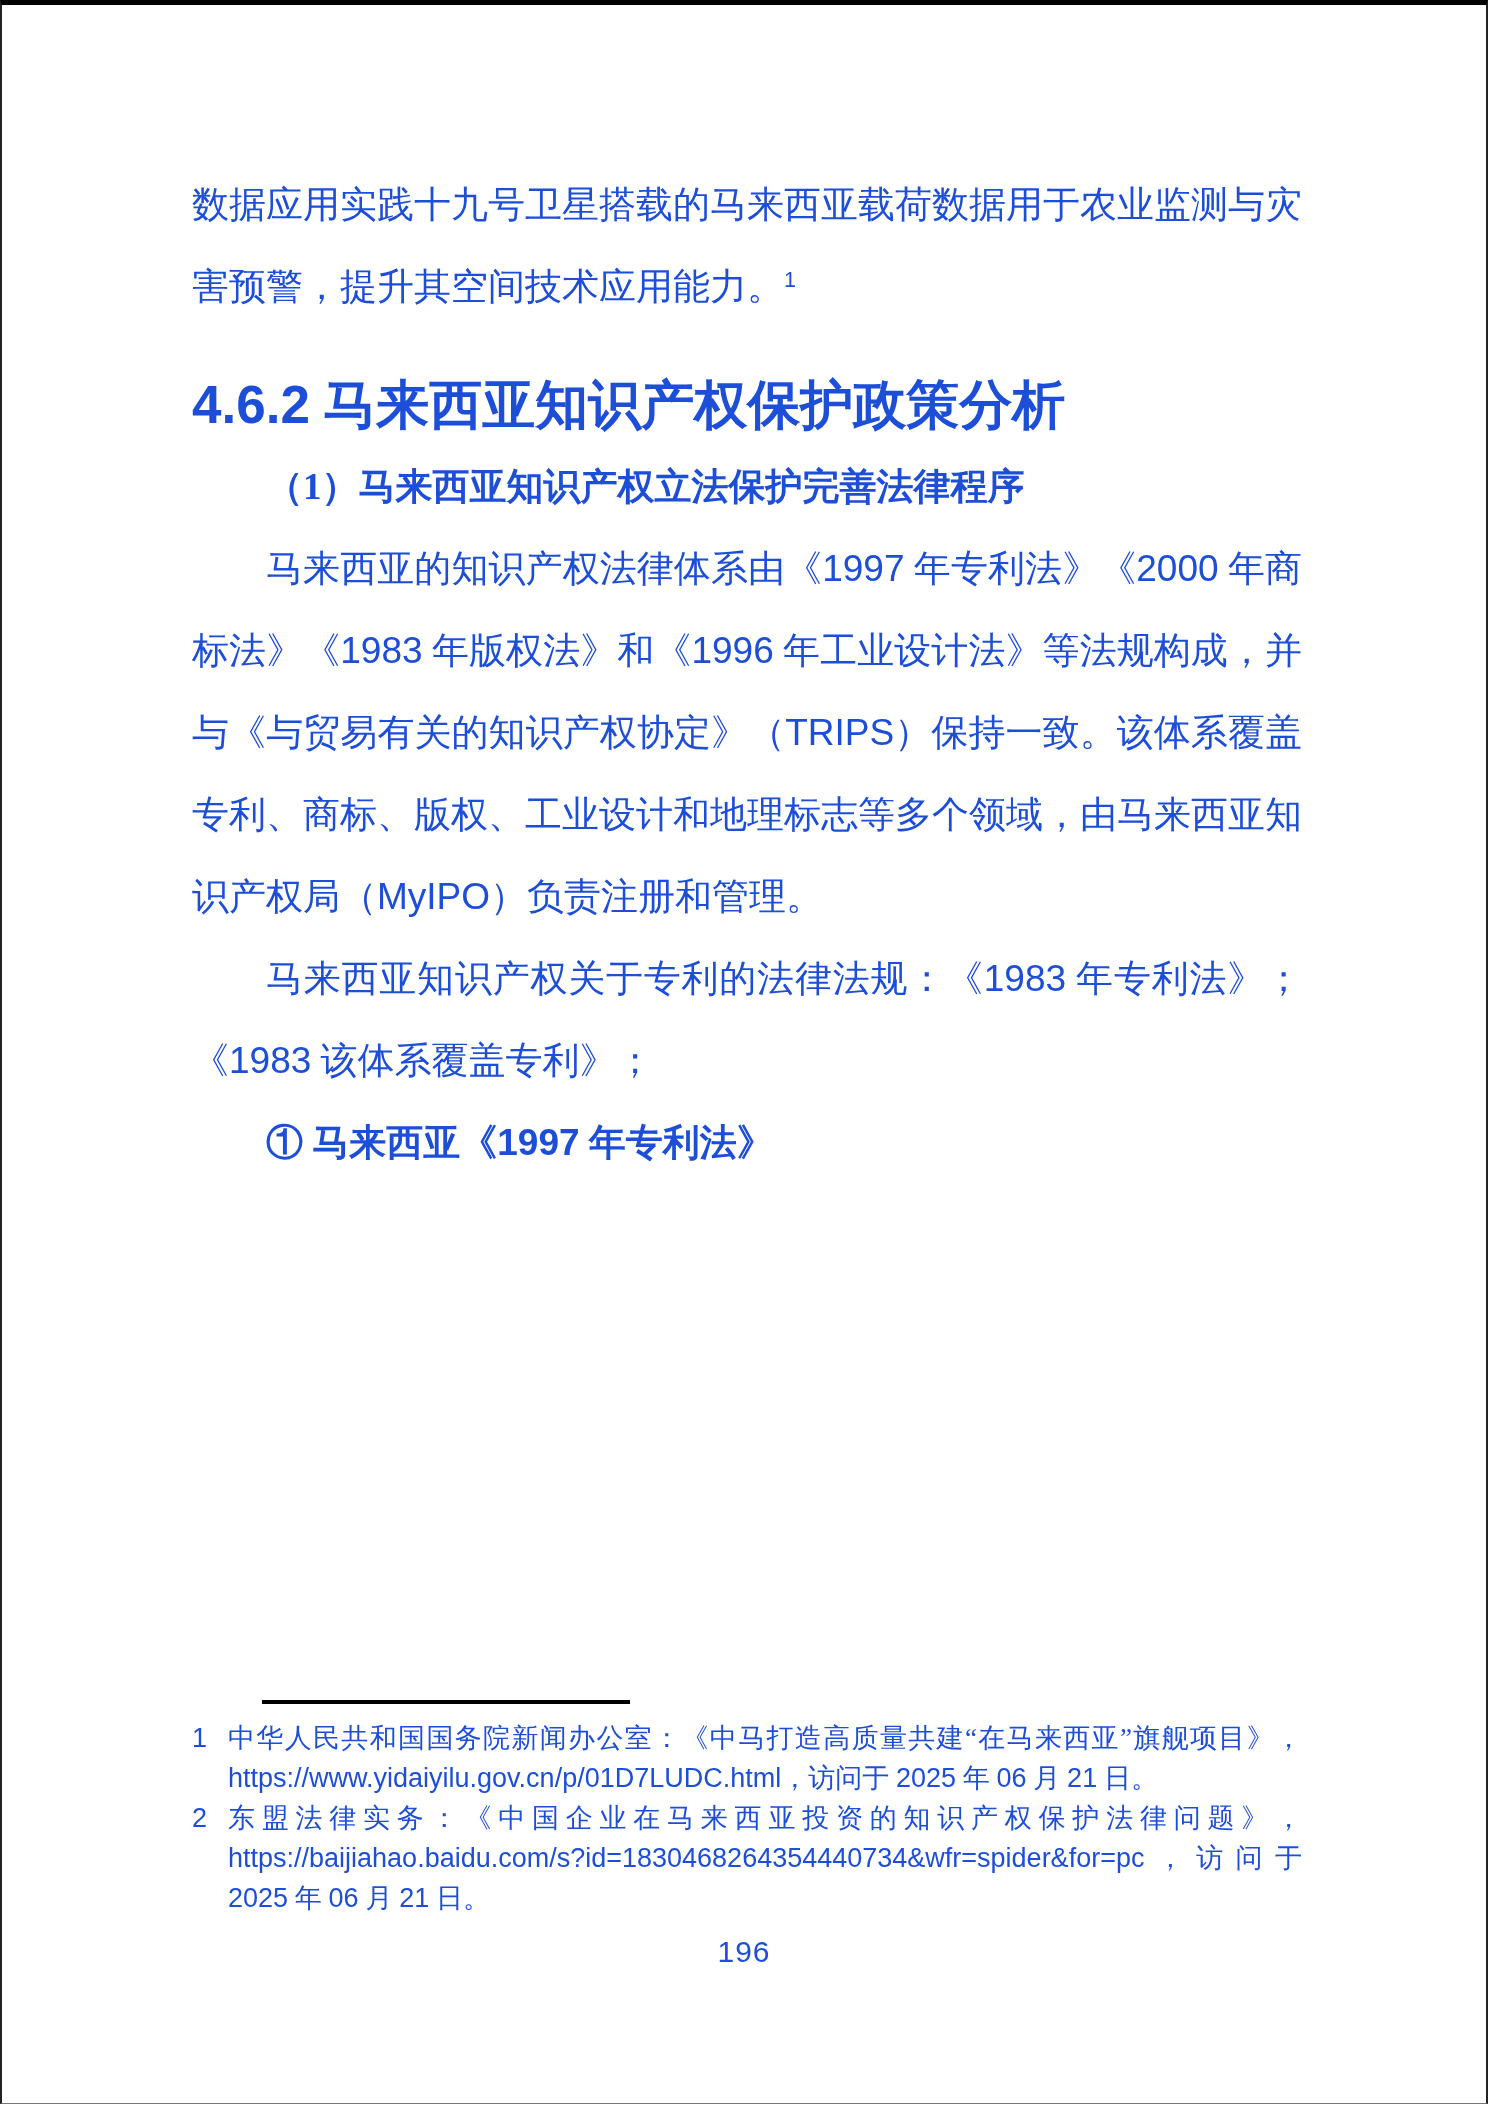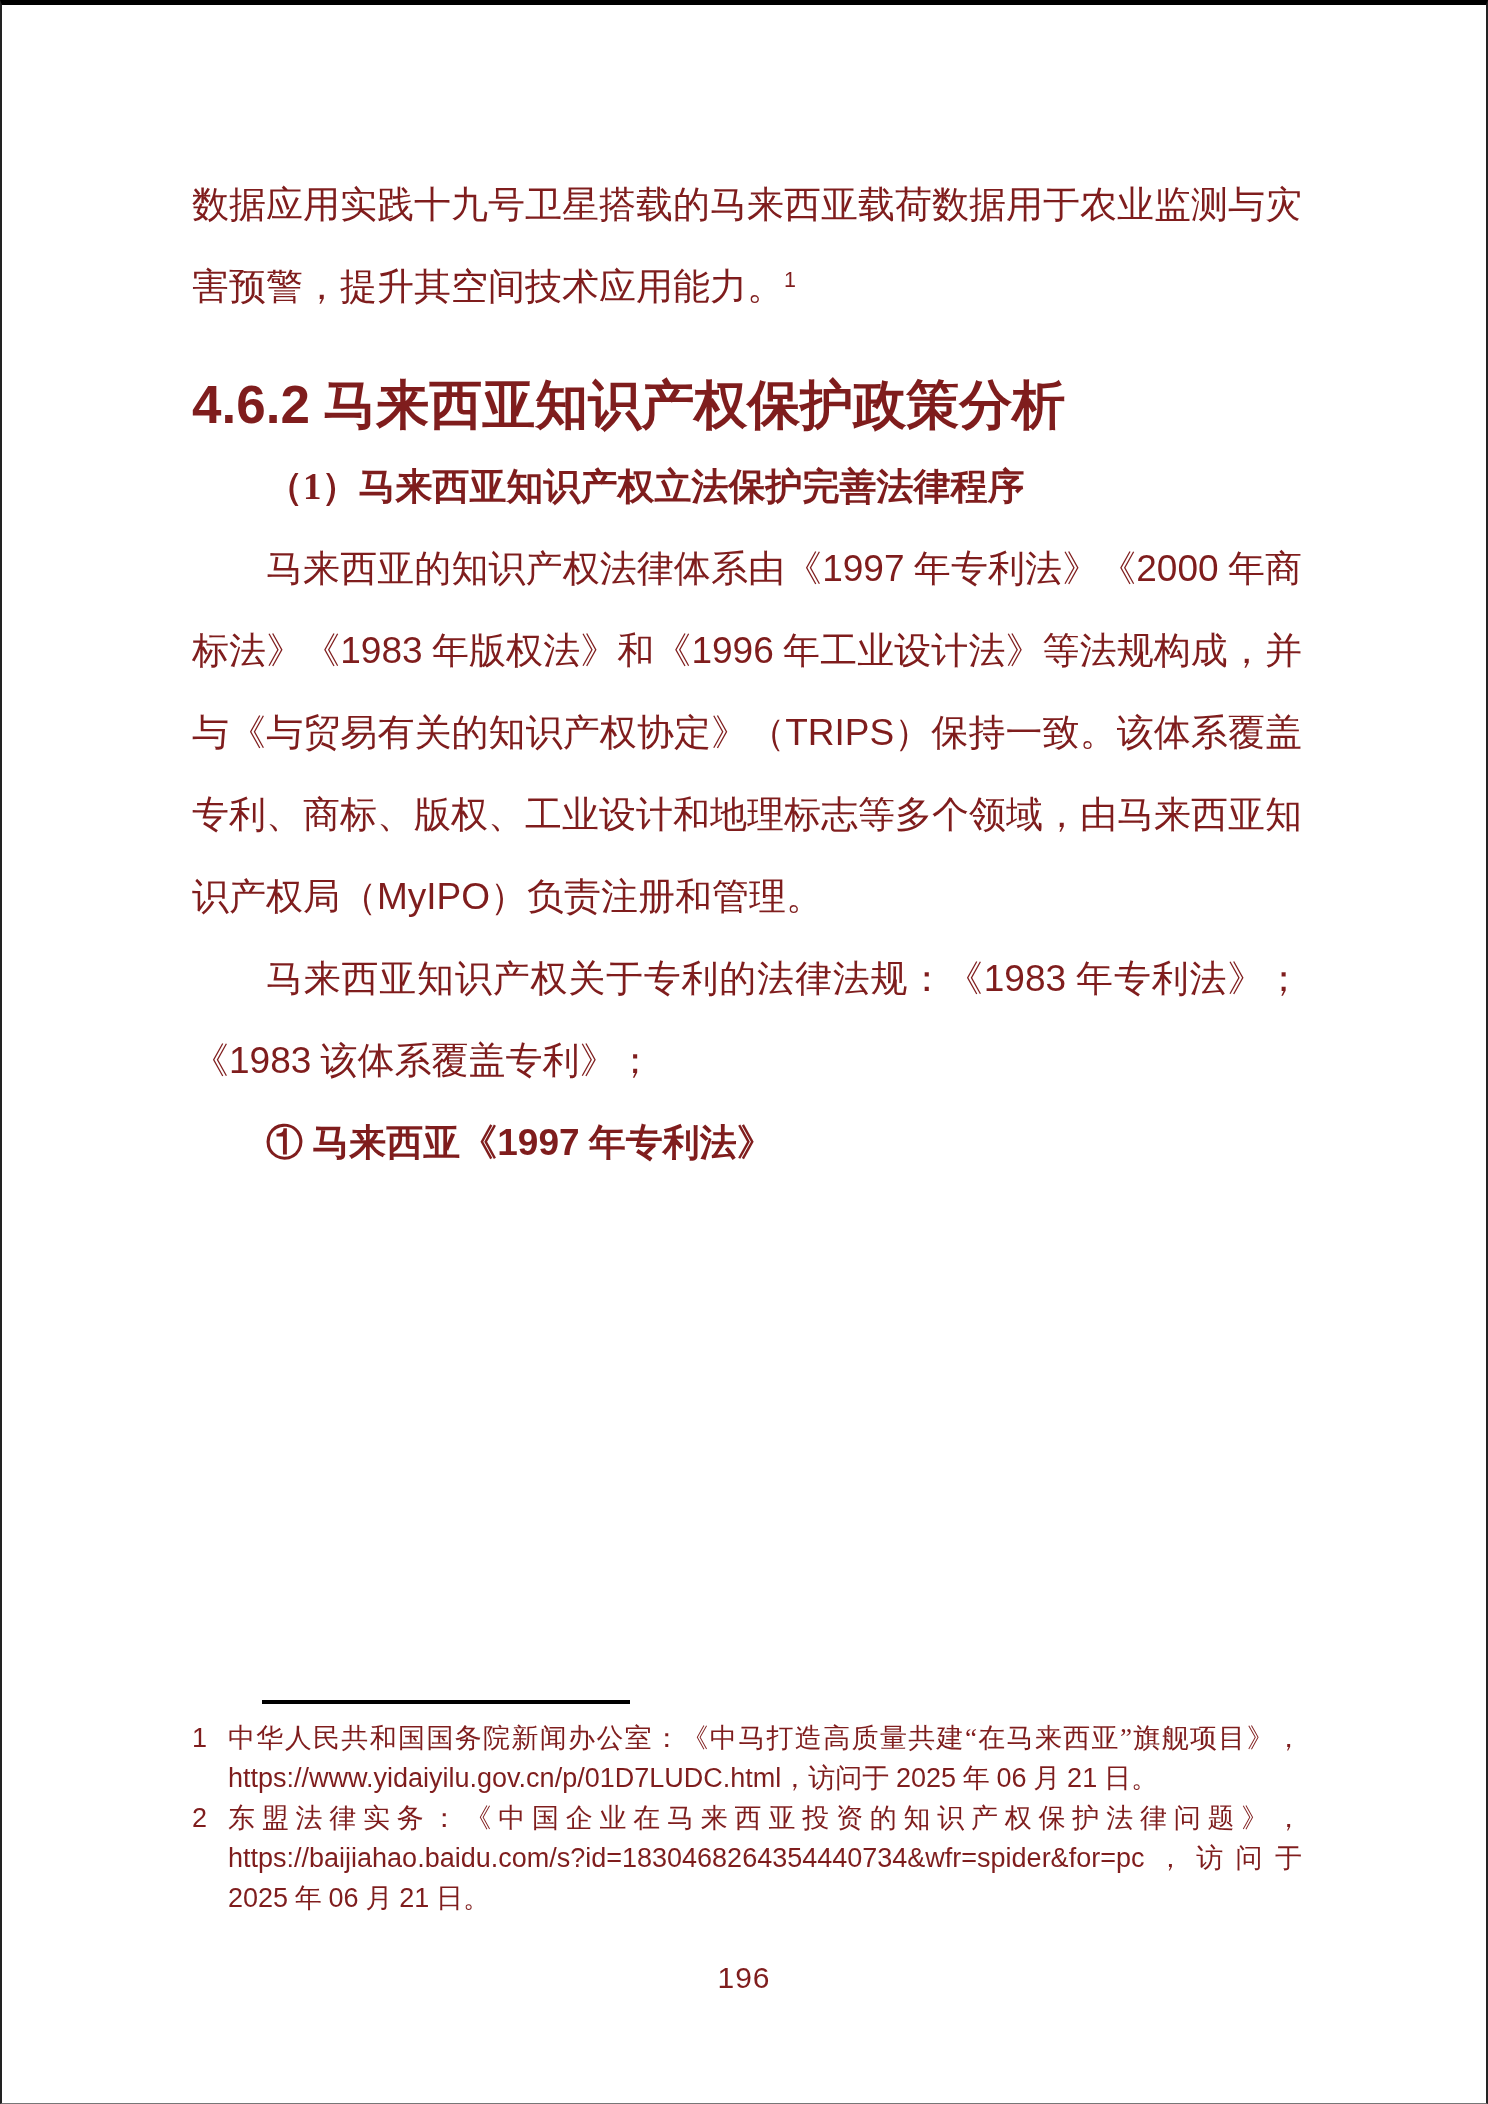--- a/index.html
+++ b/index.html
@@ -1,21 +1,21 @@
 <!DOCTYPE html>
 <html><head>
 <meta charset="utf-8">
 <style>
   html,body { margin:0; padding:0; background:#e8e8e8; }
   .page {
     position:relative;
     width:1488px; height:2104px;
     margin:0 auto;
     background:#ffffff;
-    color:#7f1d1d;
+    color:#1d4ed8;
     font-family:"Liberation Serif","DejaVu Serif",serif;
     border-top:5px solid #000;
     border-left:2px solid #222;
     border-right:2px solid #222;
     border-bottom:1px solid #777;
     box-sizing:border-box;
     overflow:hidden;
     padding-left:28px;
   }
   .content { position:absolute; left:190px; width:1110px; top:159px; }
@@ -53,21 +53,20 @@
     text-align:justify;
   }
   .fn-marker { position:absolute; left:0; top:0; }
   .page-num {
     position:absolute;
     top:1930px;
     left:0; width:100%;
     text-align:center;
     font-size:30px;
     letter-spacing:1px;
-    margin-top:26px;
   }
 </style>
 </head>
 <body>
 
 <div class="page">
   <div class="content" id="body-content">
       <div class="para"><span>数据应用实践十九号卫星搭载的马来西亚载荷数据用于农业监测与灾害预警，提升其空间技术应用能力。</span><sup>1</sup></div>
       <div class="para h-sec"><span class="lat b">4.6.2</span><span class="b"> 马来西亚知识产权保护政策分析</span></div>
       <div class="para h-sub"><span class="b">（1）马来西亚知识产权立法保护完善法律程序</span></div>

